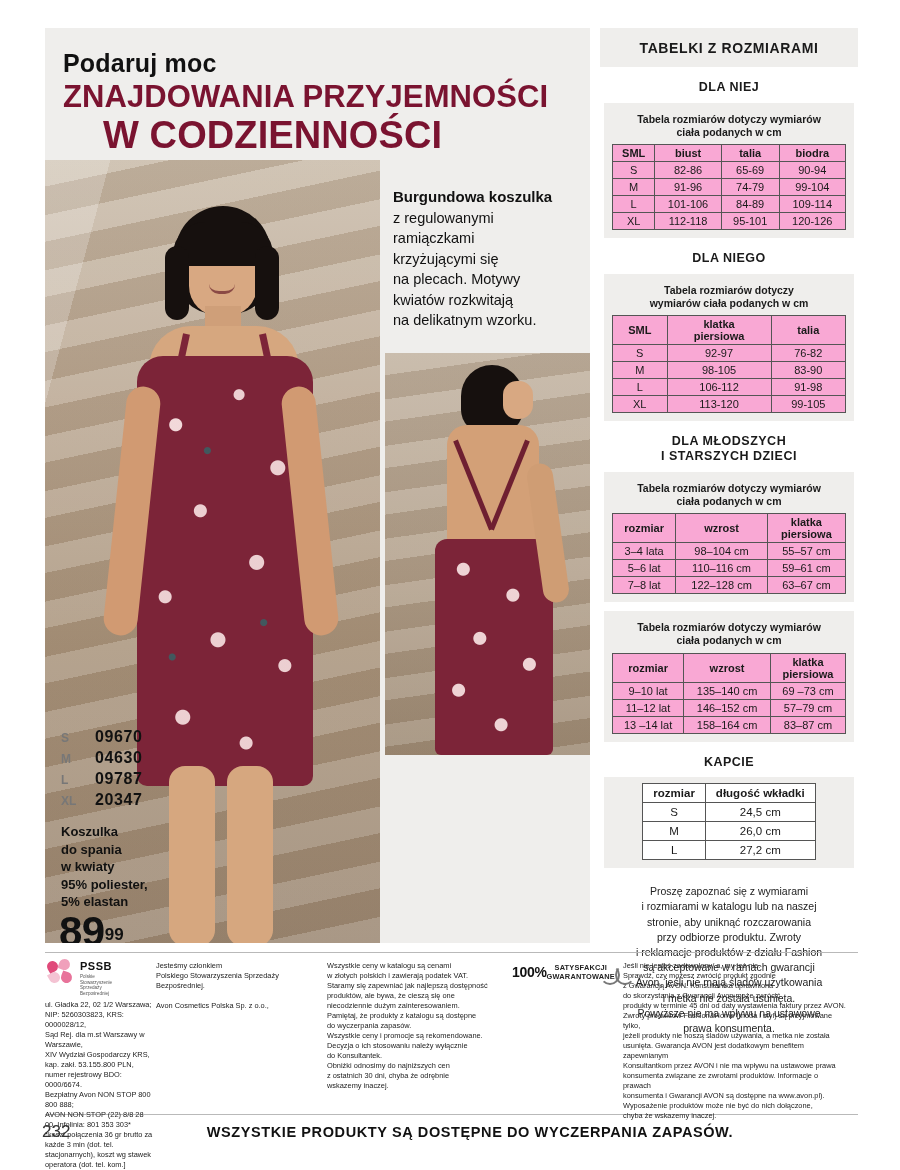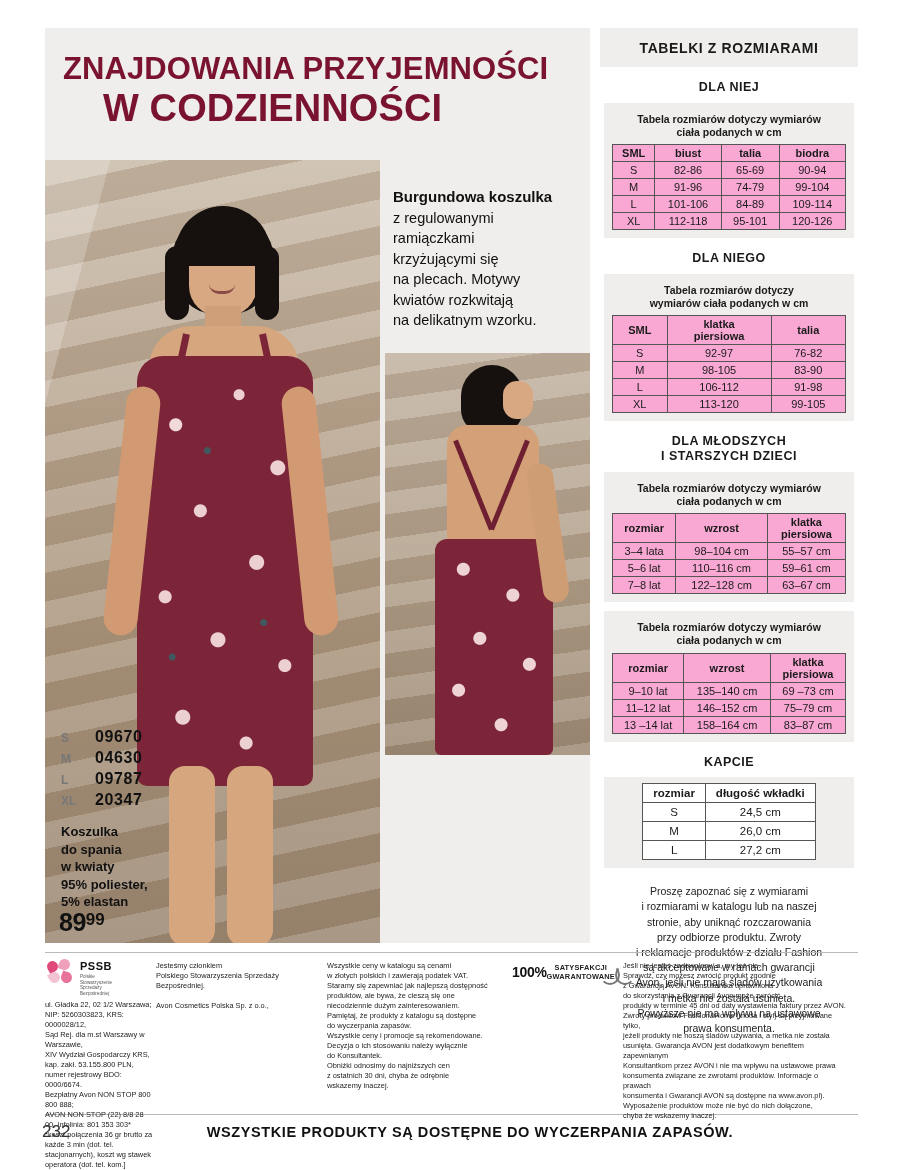--- a/index.html
+++ b/index.html
@@ -320,21 +320,21 @@
     line-height: 1.35;
     color: #111;
     white-space: pre-line;
   }
   .price {
     position: absolute;
     left: 14px; top: 880px;
     font-weight: bold;
     color: #111;
   }
-  .price .whole { font-size: 25px; letter-spacing: -.5px; }
+  .price .whole { font-size: 42px; letter-spacing: -.5px; text-decoration: underline; }
   .price .cents { font-size: 17px; vertical-align: super; }
 
   
   .right-panel {
     position: absolute;
     left: 600px; top: 28px;
     width: 258px; height: 915px;
   }
   .rp-title {
     background: #efeeec;
@@ -496,20 +496,21 @@
     color: #111;
     padding-right: 60px;
   }
 </style>
 </head>
 <body>
 
 <div class="left-panel">
 
   <div class="headline-block">
+    <div class="hl1">Podaruj moc</div>
     <div class="hl2">ZNAJDOWANIA PRZYJEMNOŚCI</div>
     <div class="hl3">W CODZIENNOŚCI</div>
   </div>
 
   <div class="photo-main">
     <div class="stairs"></div>
     <div class="model">
       <div class="m-hair"></div>
       <div class="m-face"></div>
       <div class="m-hair-front"></div>
@@ -711,21 +712,21 @@
       </thead>
       <tbody>
         <tr>
           <td>9–10 lat</td>
           <td>135–140 cm</td>
           <td>69 –73 cm</td>
         </tr>
         <tr>
           <td>11–12 lat</td>
           <td>146–152 cm</td>
-          <td>75–79 cm</td>
+          <td>57–79 cm</td>
         </tr>
         <tr>
           <td>13 –14 lat</td>
           <td>158–164 cm</td>
           <td>83–87 cm</td>
         </tr>
       </tbody>
     </table>
   </div>
 

